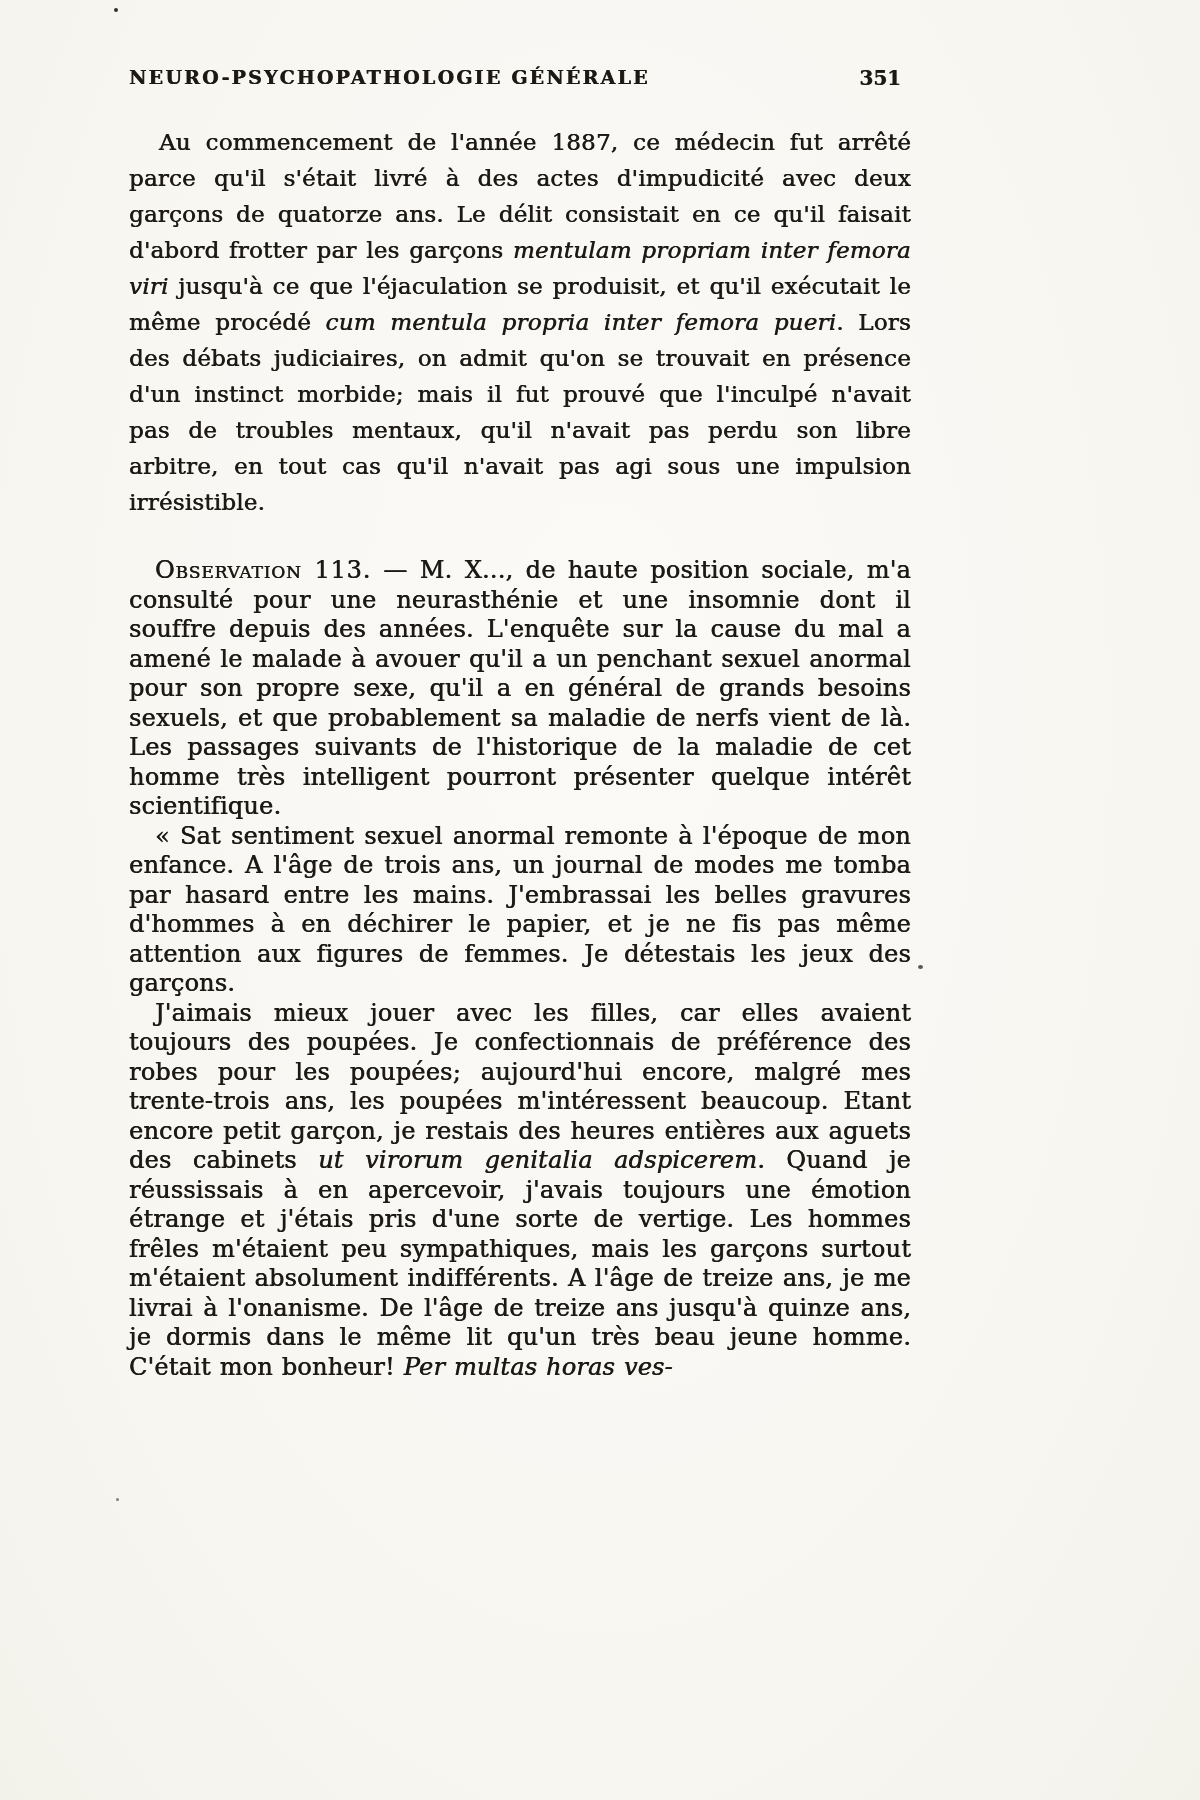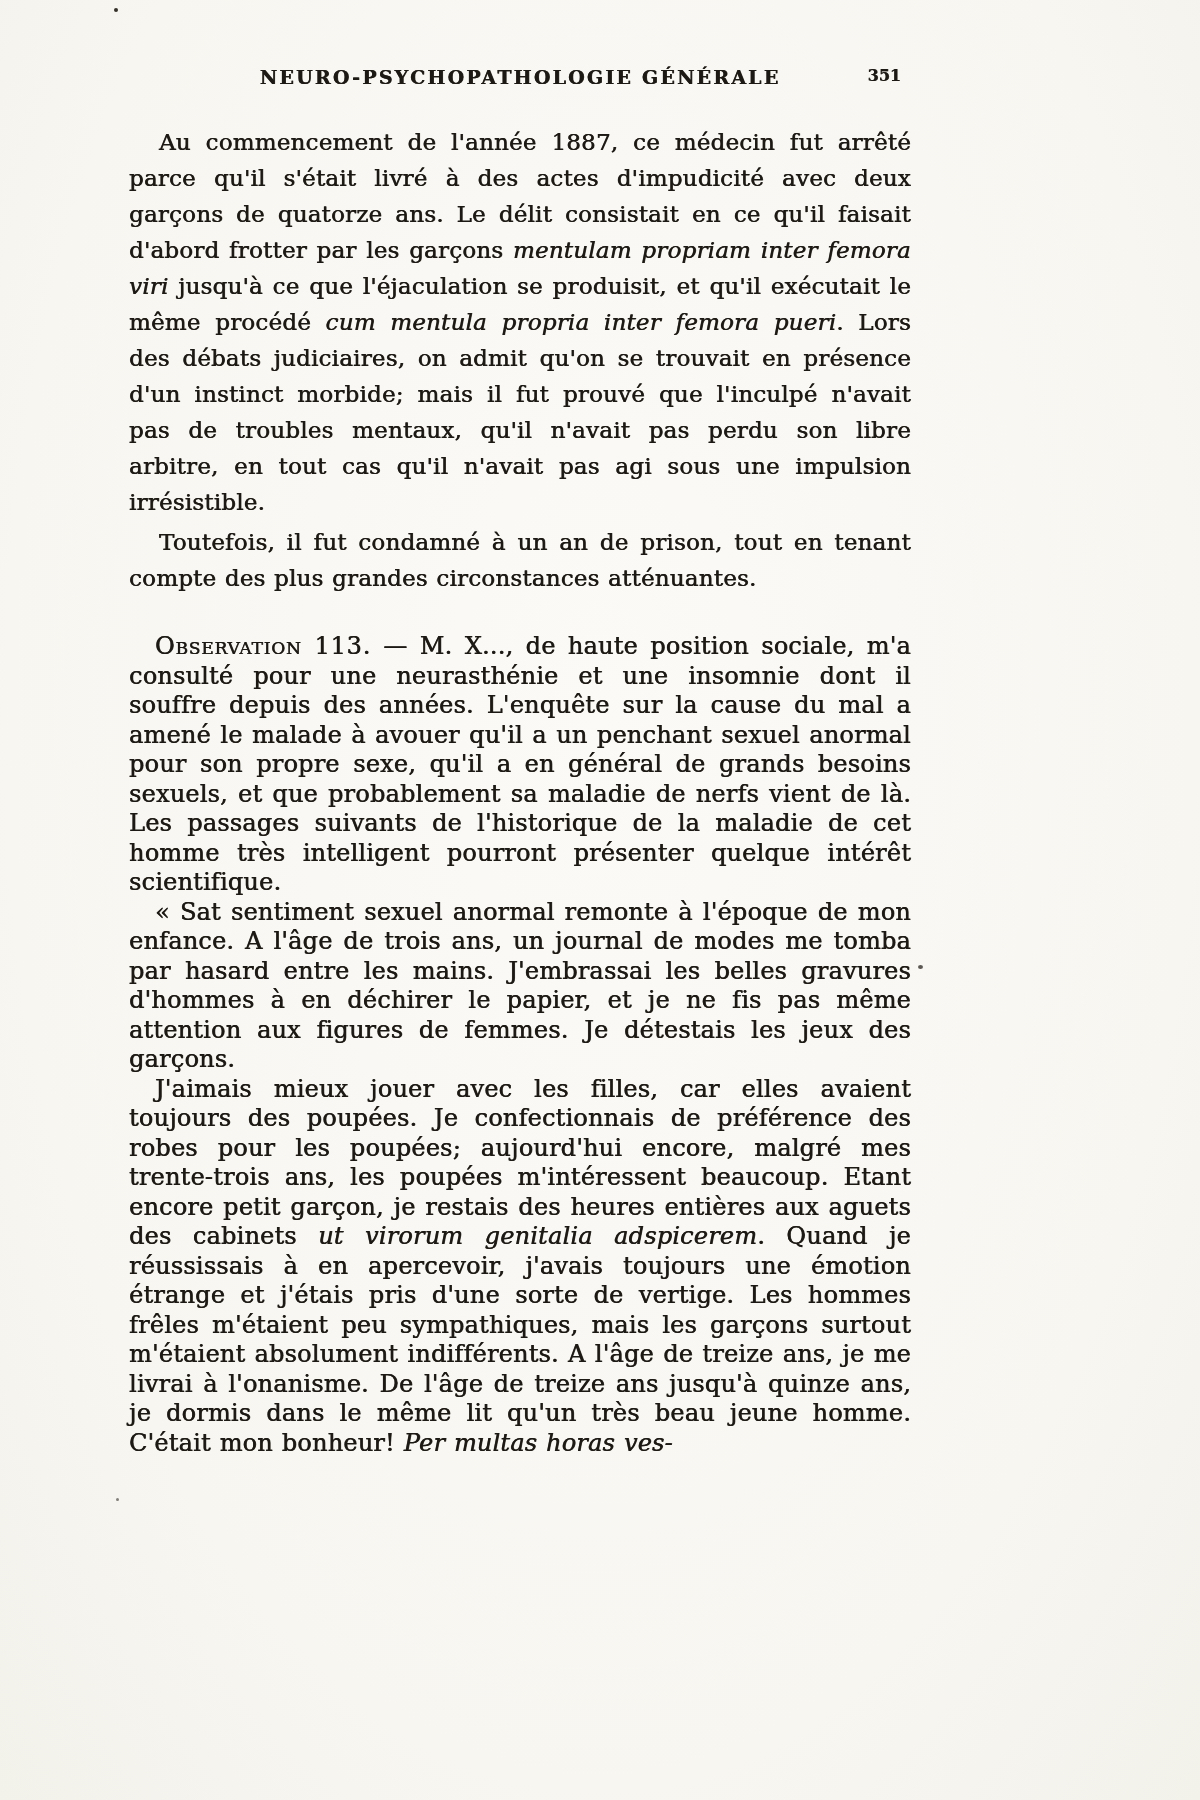--- a/index.html
+++ b/index.html
@@ -21,32 +21,32 @@
     left: 129px;
     top: 66px;
     width: 782px;
   }
   .page-header {
     position: relative;
     height: 30px;
     margin-bottom: 28px;
   }
   .header-title {
-    text-align: center;
+    text-align: left;
     font-size: 19px;
     font-weight: 700;
     letter-spacing: 2.2px;
     white-space: nowrap;
     text-shadow: 0.5px 0 0 rgba(26,21,15,0.8), 0 0.4px 0.3px rgba(26,21,15,0.45);
   }
   .page-number {
     position: absolute;
     right: 10px;
     top: 0;
-    font-size: 16px;
+    font-size: 20px;
     font-weight: 700;
     text-shadow: 0.5px 0 0 rgba(26,21,15,0.8);
   }
   .text-section {
     text-align: justify;
     font-weight: 400;
     letter-spacing: 0.2px;
     word-spacing: 1px;
     text-shadow: 0.5px 0 0 rgba(26,21,15,0.75), -0.2px 0 0 rgba(26,21,15,0.4), 0 0.4px 0.4px rgba(26,21,15,0.38);
   }
@@ -92,21 +92,20 @@
 
 <div class="page-inner">
 
   <div class="page-header">
     <div class="header-title">NEURO-PSYCHOPATHOLOGIE GÉNÉRALE</div>
     <div class="page-number">351</div>
   </div>
 
   <div id="intro-section" class="text-section section-main">
       <p class="para"><span class="seg seg-normal">Au commencement de l'année 1887, ce médecin fut arrêté parce qu'il s'était livré à des actes d'impudicité avec deux garçons de quatorze ans. Le délit consistait en ce qu'il faisait d'abord frotter par les garçons </span><span class="seg seg-italic">mentulam propriam inter femora viri</span><span class="seg seg-normal"> jusqu'à ce que l'éjaculation se produisit, et qu'il exécutait le même procédé </span><span class="seg seg-italic">cum mentula propria inter femora pueri</span><span class="seg seg-normal">. Lors des débats judiciaires, on admit qu'on se trouvait en présence d'un instinct morbide; mais il fut prouvé que l'inculpé n'avait pas de troubles mentaux, qu'il n'avait pas perdu son libre arbitre, en tout cas qu'il n'avait pas agi sous une impulsion irrésistible.</span></p>
-      <p class="para"><span class="seg seg-normal">Toutefois, il fut condamné à un an de prison, tout en tenant compte des plus grandes circonstances atténuantes.</span></p>
     </div>
 
   <div id="obs-section" class="text-section section-obs">
       <p class="para"><span class="seg seg-smallcaps">Observation 113.</span><span class="seg seg-normal"> — M. X..., de haute position sociale, m'a consulté pour une neurasthénie et une insomnie dont il souffre depuis des années. L'enquête sur la cause du mal a amené le malade à avouer qu'il a un penchant sexuel anormal pour son propre sexe, qu'il a en général de grands besoins sexuels, et que probablement sa maladie de nerfs vient de là. Les passages suivants de l'historique de la maladie de cet homme très intelligent pourront présenter quelque intérêt scientifique.</span></p>
       <p class="para"><span class="seg seg-normal">« Sat sentiment sexuel anormal remonte à l'époque de mon enfance. A l'âge de trois ans, un journal de modes me tomba par hasard entre les mains. J'embrassai les belles gravures d'hommes à en déchirer le papier, et je ne fis pas même attention aux figures de femmes. Je détestais les jeux des garçons.</span></p>
       <p class="para"><span class="seg seg-normal">J'aimais mieux jouer avec les filles, car elles avaient toujours des poupées. Je confectionnais de préférence des robes pour les poupées; aujourd'hui encore, malgré mes trente-trois ans, les poupées m'intéressent beaucoup. Etant encore petit garçon, je restais des heures entières aux aguets des cabinets </span><span class="seg seg-italic">ut virorum genitalia adspicerem</span><span class="seg seg-normal">. Quand je réussissais à en apercevoir, j'avais toujours une émotion étrange et j'étais pris d'une sorte de vertige. Les hommes frêles m'étaient peu sympathiques, mais les garçons surtout m'étaient absolument indifférents. A l'âge de treize ans, je me livrai à l'onanisme. De l'âge de treize ans jusqu'à quinze ans, je dormis dans le même lit qu'un très beau jeune homme. C'était mon bonheur! </span><span class="seg seg-italic">Per multas horas ves-</span></p>
     </div>
 
 </div>
 

